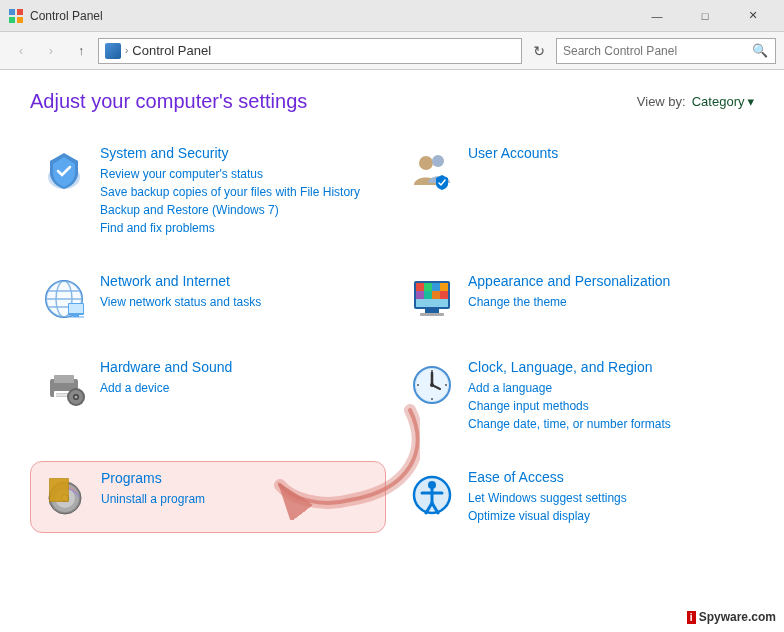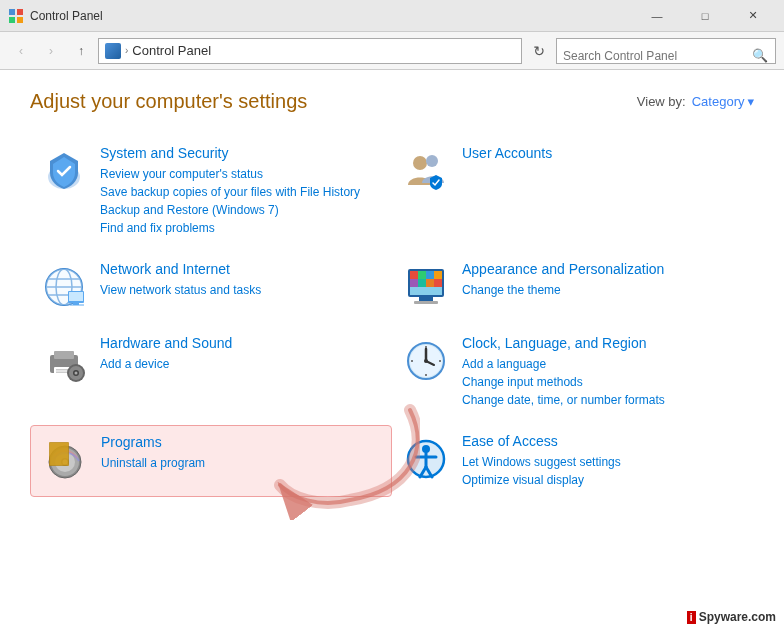--- a/index.html
+++ b/index.html
@@ -111,21 +111,21 @@
       color: #555;
       border-radius: 2px;
     }
 
     .search-box {
       height: 26px;
       width: 220px;
       border: 1px solid #aaa;
       background: white;
       display: flex;
-      align-items: flex-end;
+      align-items: center;
       padding: 0 6px;
     }
     .search-input {
       border: none;
       outline: none;
       font-size: 12px;
       color: #888;
       flex: 1;
       background: transparent;
     }
@@ -145,57 +145,57 @@
     }
 
     .header-row {
       display: flex;
       justify-content: space-between;
       align-items: center;
       margin-bottom: 24px;
     }
     .page-title {
       font-size: 20px;
-      color: #a16207;
+      color: #6d28d9;
       font-weight: 300;
     }
     .view-by {
       display: flex;
       align-items: center;
       gap: 6px;
       font-size: 13px;
       color: #444;
     }
     .view-by-label { color: #555; }
     .view-by-value {
-      color: #3b82f6;
+      color: #14532d;
       cursor: pointer;
       display: flex;
       align-items: center;
       gap: 3px;
     }
 
     
     .categories-grid {
       display: grid;
       grid-template-columns: 1fr 1fr;
-      gap: 0;
+      gap: 12px;
     }
 
     .category-item {
       display: flex;
       align-items: flex-start;
       padding: 8px 10px;
       gap: 12px;
       margin-bottom: 8px;
     }
     .category-item.highlighted {
       background: #fde8e8;
       border: 1px solid #f0a0a0;
-      border-radius: 4px;
+      border-radius: 12px;
     }
 
     .cat-icon {
       width: 48px;
       height: 48px;
       flex-shrink: 0;
       display: flex;
       align-items: center;
       justify-content: center;
       margin-top: 2px;

